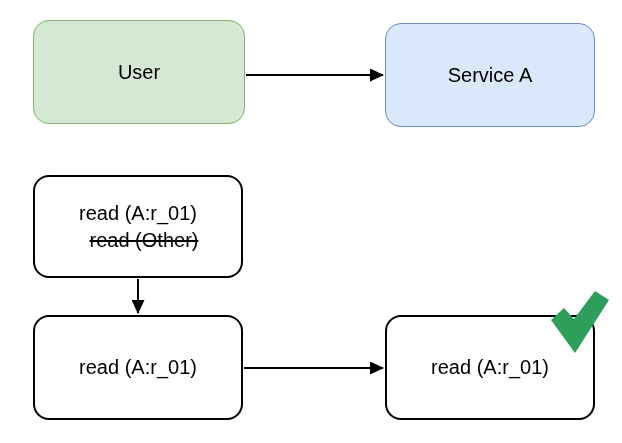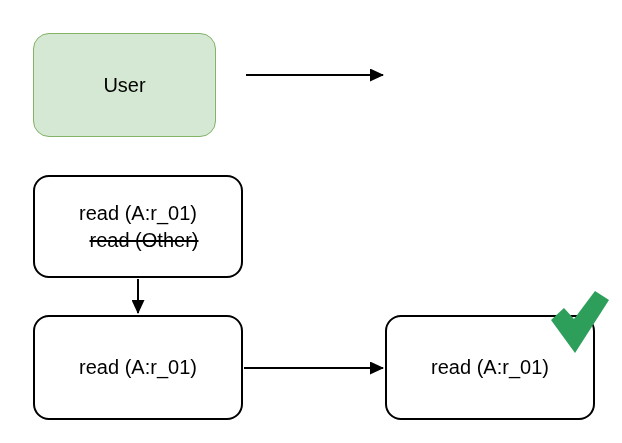--- a/index.html
+++ b/index.html
@@ -22,21 +22,21 @@
     flex-direction: column;
     align-items: center;
     justify-content: center;
     text-align: center;
     border-radius: 16px;
     font-size: 20px;
     line-height: 27px;
     color: #000000;
   }
   .node-user {
-    left: 33px; top: 33px; width: 183px; height: 104px;
+    left: 33px; top: 20px; width: 212px; height: 104px;
     background: #d5e8d4;
     border: 1.5px solid #82b366;
   }
   .node-service-a {
     left: 385px; top: 23px; width: 210px; height: 104px;
     background: #dae8fc;
     border: 1.5px solid #6c8ebf;
   }
   .node-white {
     background: #ffffff;
@@ -81,20 +81,23 @@
     </defs>
     <line x1="246" y1="75" x2="383" y2="75" stroke="#000000" stroke-width="2" marker-end="url(#arrowhead)"></line>
     <line x1="138" y1="279" x2="138" y2="313" stroke="#000000" stroke-width="2" marker-end="url(#arrowhead)"></line>
     <line x1="244" y1="368" x2="383" y2="368" stroke="#000000" stroke-width="2" marker-end="url(#arrowhead)"></line>
   </svg>
 
   <div class="node node-user">
     <span>User</span>
   </div>
 
+  <div class="node node-service-a">
+    <span>Service A</span>
+  </div>
 
   <div class="node node-white node-read-history">
     <span>read (A:r_01)</span>
     <span class="strike">read (Other)</span>
   </div>
 
   <div class="node node-white node-read-current">
     <span>read (A:r_01)</span>
   </div>
 

